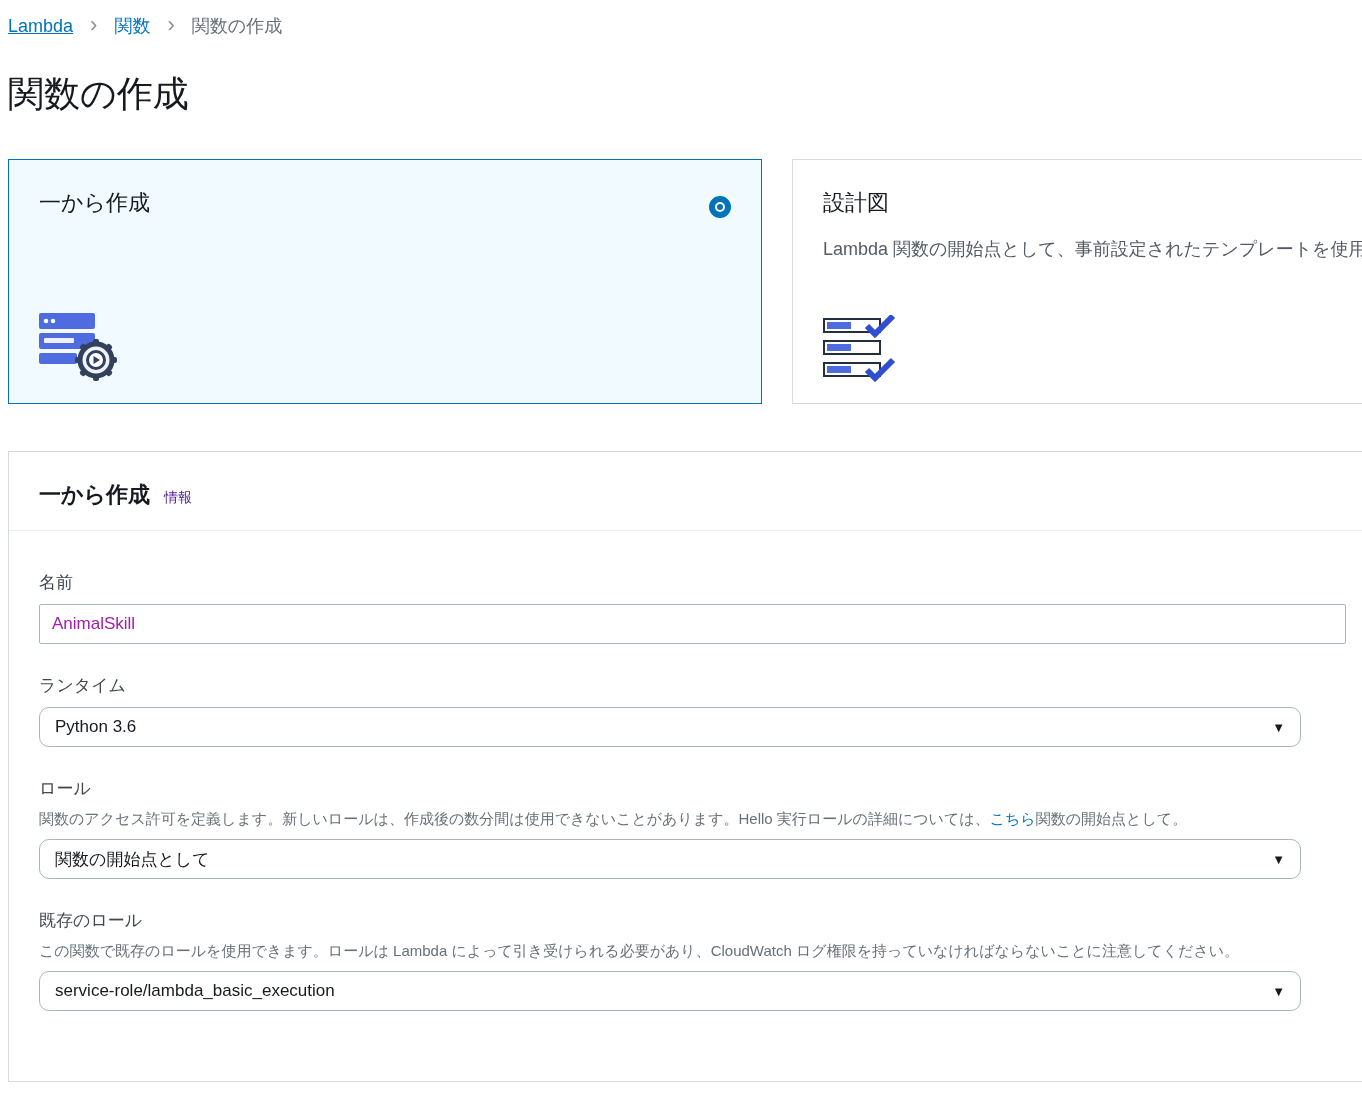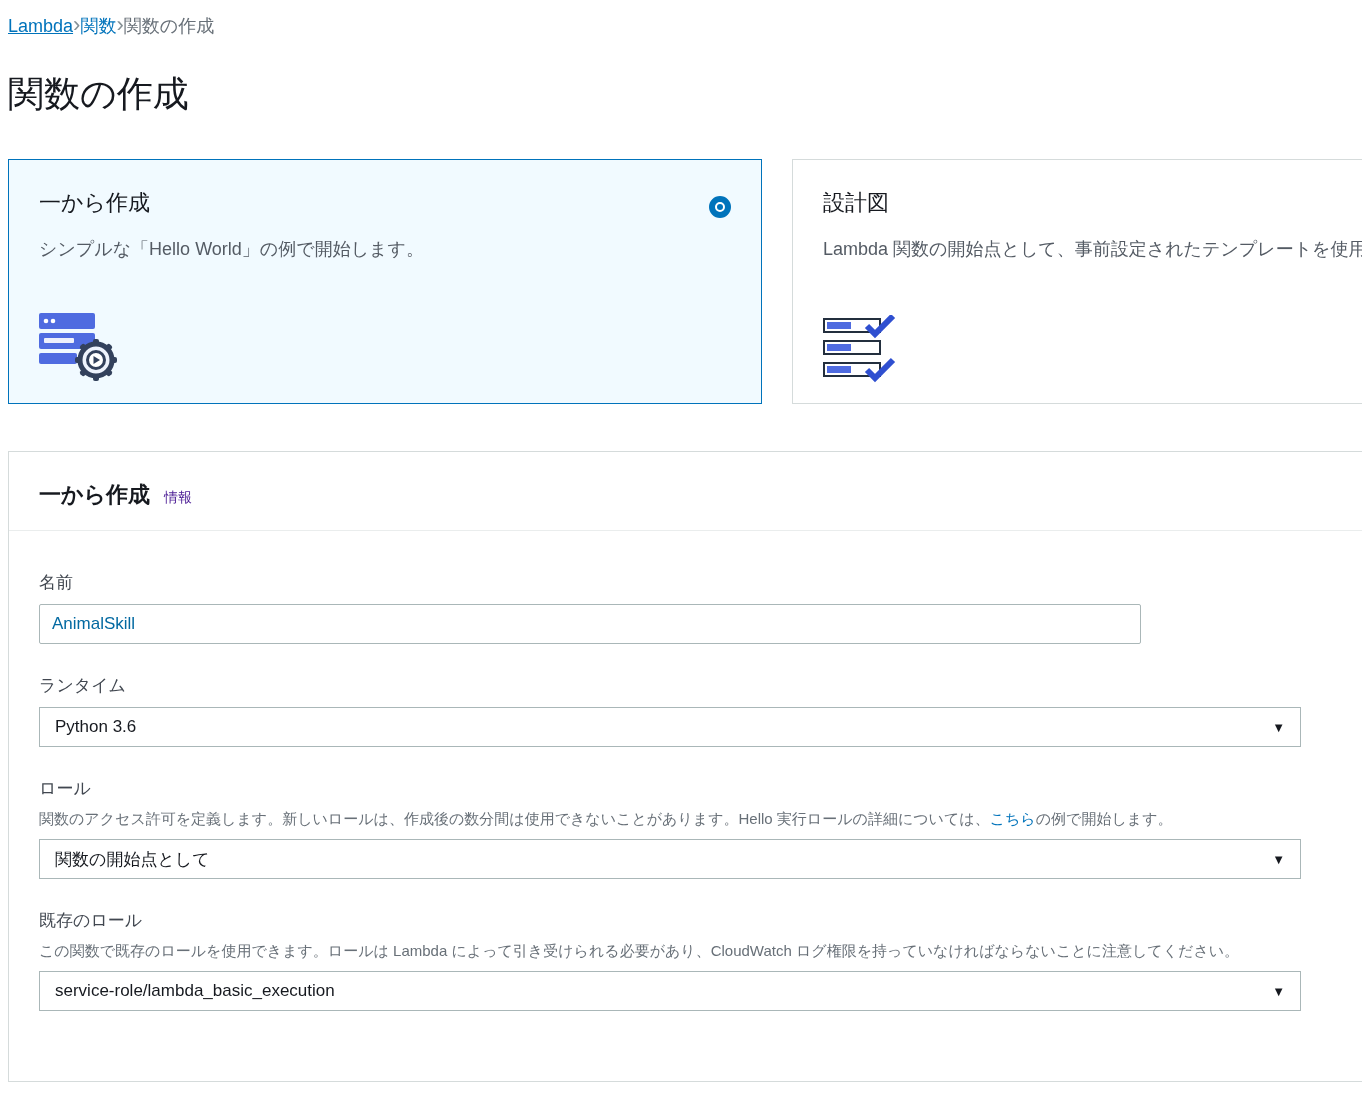--- a/index.html
+++ b/index.html
@@ -5,21 +5,21 @@
   * { box-sizing: border-box; }
   html, body { margin: 0; padding: 0; }
   body {
     width: 1362px; height: 1100px; overflow: hidden;
     background: #ffffff; color: #16191f;
     font-family: "Liberation Sans", "DejaVu Sans", sans-serif;
   }
   .page { padding: 14px 0 0 8px; }
 
   
-  .breadcrumb { display: flex; align-items: center; gap: 0; font-size: 18px; }
+  .breadcrumb { display: flex; align-items: center; gap: 17px; font-size: 18px; }
   .breadcrumb a { color: #0073bb; text-decoration: none; cursor: pointer; }
   .breadcrumb a.underlined { text-decoration: underline; }
   .breadcrumb .sep { color: #879196; font-size: 22px; line-height: 1; transform: translateY(-1px); }
   .breadcrumb .current { color: #687078; }
 
   
   h1.page-title { font-size: 36px; font-weight: 400; margin: 32px 0 40px 0; color: #16191f; }
 
   
   .cards { display: flex; gap: 30px; width: 1546px; }
@@ -56,29 +56,29 @@
   .form-header .info-link { font-size: 14px; color: #4c1d95; text-decoration: none; cursor: pointer; }
   .form-body { padding: 40px 30px 40px 30px; }
 
   .field { margin-bottom: 30px; }
   .field .label { font-size: 17px; color: #414750; margin-bottom: 10px; }
   .field .desc {
     font-size: 15px; color: #687078; margin: 2px 0 10px 0; white-space: nowrap;
   }
   .field .desc a { color: #0073bb; text-decoration: none; cursor: pointer; }
   .text-input {
-    display: block; width: 1102px; height: 40px;
+    display: block; width: 1307px; height: 40px;
     border: 1px solid #aab7b8; border-radius: 2px; background: #ffffff;
-    padding: 0 12px; font-size: 17px; color: #0369a1;
+    padding: 0 12px; font-size: 17px; color: #a21caf;
     font-family: "Liberation Sans", "DejaVu Sans", sans-serif; outline: none;
   }
   .select {
     display: flex; align-items: center; justify-content: space-between;
     width: 1262px; height: 40px;
-    border: 1px solid #aab7b8; border-radius: 0; background: #ffffff;
+    border: 1px solid #aab7b8; border-radius: 10px; background: #ffffff;
     padding: 0 15px; font-size: 17px; color: #16191f; cursor: pointer;
   }
   .select .caret { font-size: 13px; color: #16191f; }
 </style>
 </head>
 <body>
 
 <div class="page">
 
   <nav class="breadcrumb">
@@ -89,21 +89,20 @@
     <span class="current">関数の作成</span>
   </nav>
 
   <h1 class="page-title">関数の作成</h1>
 
   <div class="cards">
 
     <div class="card selected">
       <h3>一から作成</h3>
       <span class="radio checked"></span>
-      <div class="desc">シンプルな「Hello World」の例で開始します。</div>
       <div class="icon-wrap">
         <svg width="82" height="74" viewBox="0 0 82 74">
           <rect x="0" y="4" width="56" height="16" rx="2" fill="#4f6be0"></rect>
           <circle cx="7" cy="12" r="2.3" fill="#ffffff"></circle>
           <circle cx="14" cy="12" r="2.3" fill="#ffffff"></circle>
           <rect x="0" y="24" width="56" height="16" rx="2" fill="#4f6be0"></rect>
           <rect x="5" y="29" width="30" height="5" rx="1" fill="#ffffff" opacity="0.9"></rect>
           <rect x="0" y="44" width="38" height="11" rx="2" fill="#4f6be0"></rect>
           <g transform="translate(57,51)">
             <g fill="#33415c">
@@ -161,21 +160,21 @@
       <div class="field">
         <div class="label">ランタイム</div>
         <div class="select">
           <span>Python 3.6</span>
           <span class="caret">▼</span>
         </div>
       </div>
 
       <div class="field">
         <div class="label">ロール</div>
-        <div class="desc"><span>関数のアクセス許可を定義します。新しいロールは、作成後の数分間は使用できないことがあります。Hello 実行ロールの詳細については、</span><a>こちら</a><span>の例で開始します。</span></div>
+        <div class="desc"><span>関数のアクセス許可を定義します。新しいロールは、作成後の数分間は使用できないことがあります。Hello 実行ロールの詳細については、</span><a>こちら</a><span>関数の開始点として。</span></div>
         <div class="select">
           <span>関数の開始点として</span>
           <span class="caret">▼</span>
         </div>
       </div>
 
       <div class="field">
         <div class="label">既存のロール</div>
         <div class="desc">この関数で既存のロールを使用できます。ロールは Lambda によって引き受けられる必要があり、CloudWatch ログ権限を持っていなければならないことに注意してください。</div>
         <div class="select">

